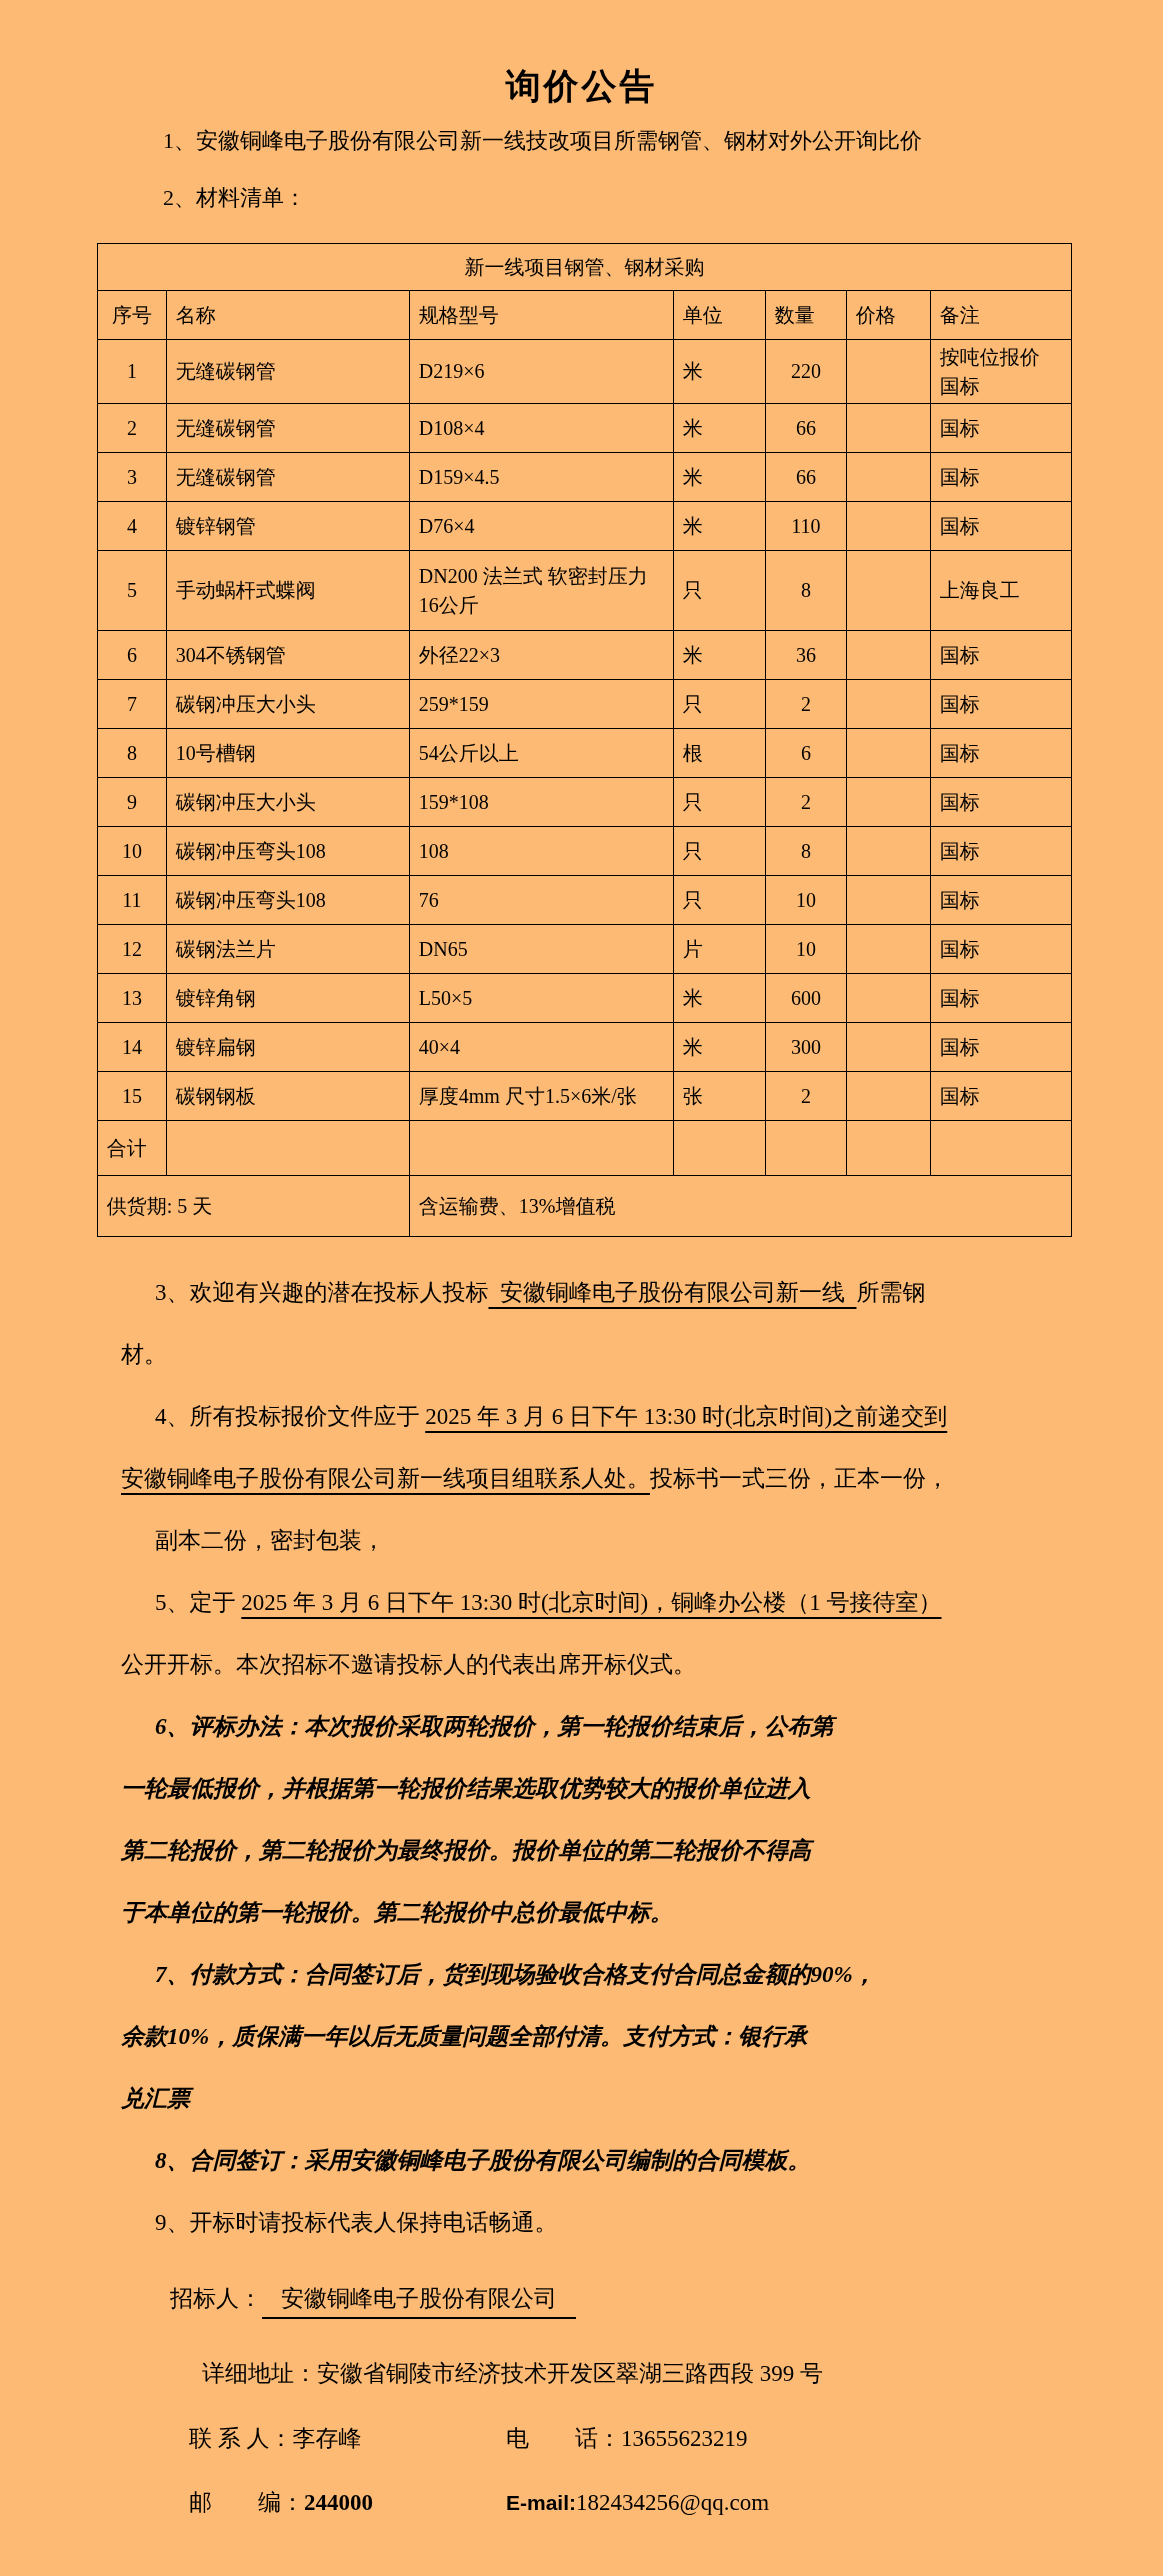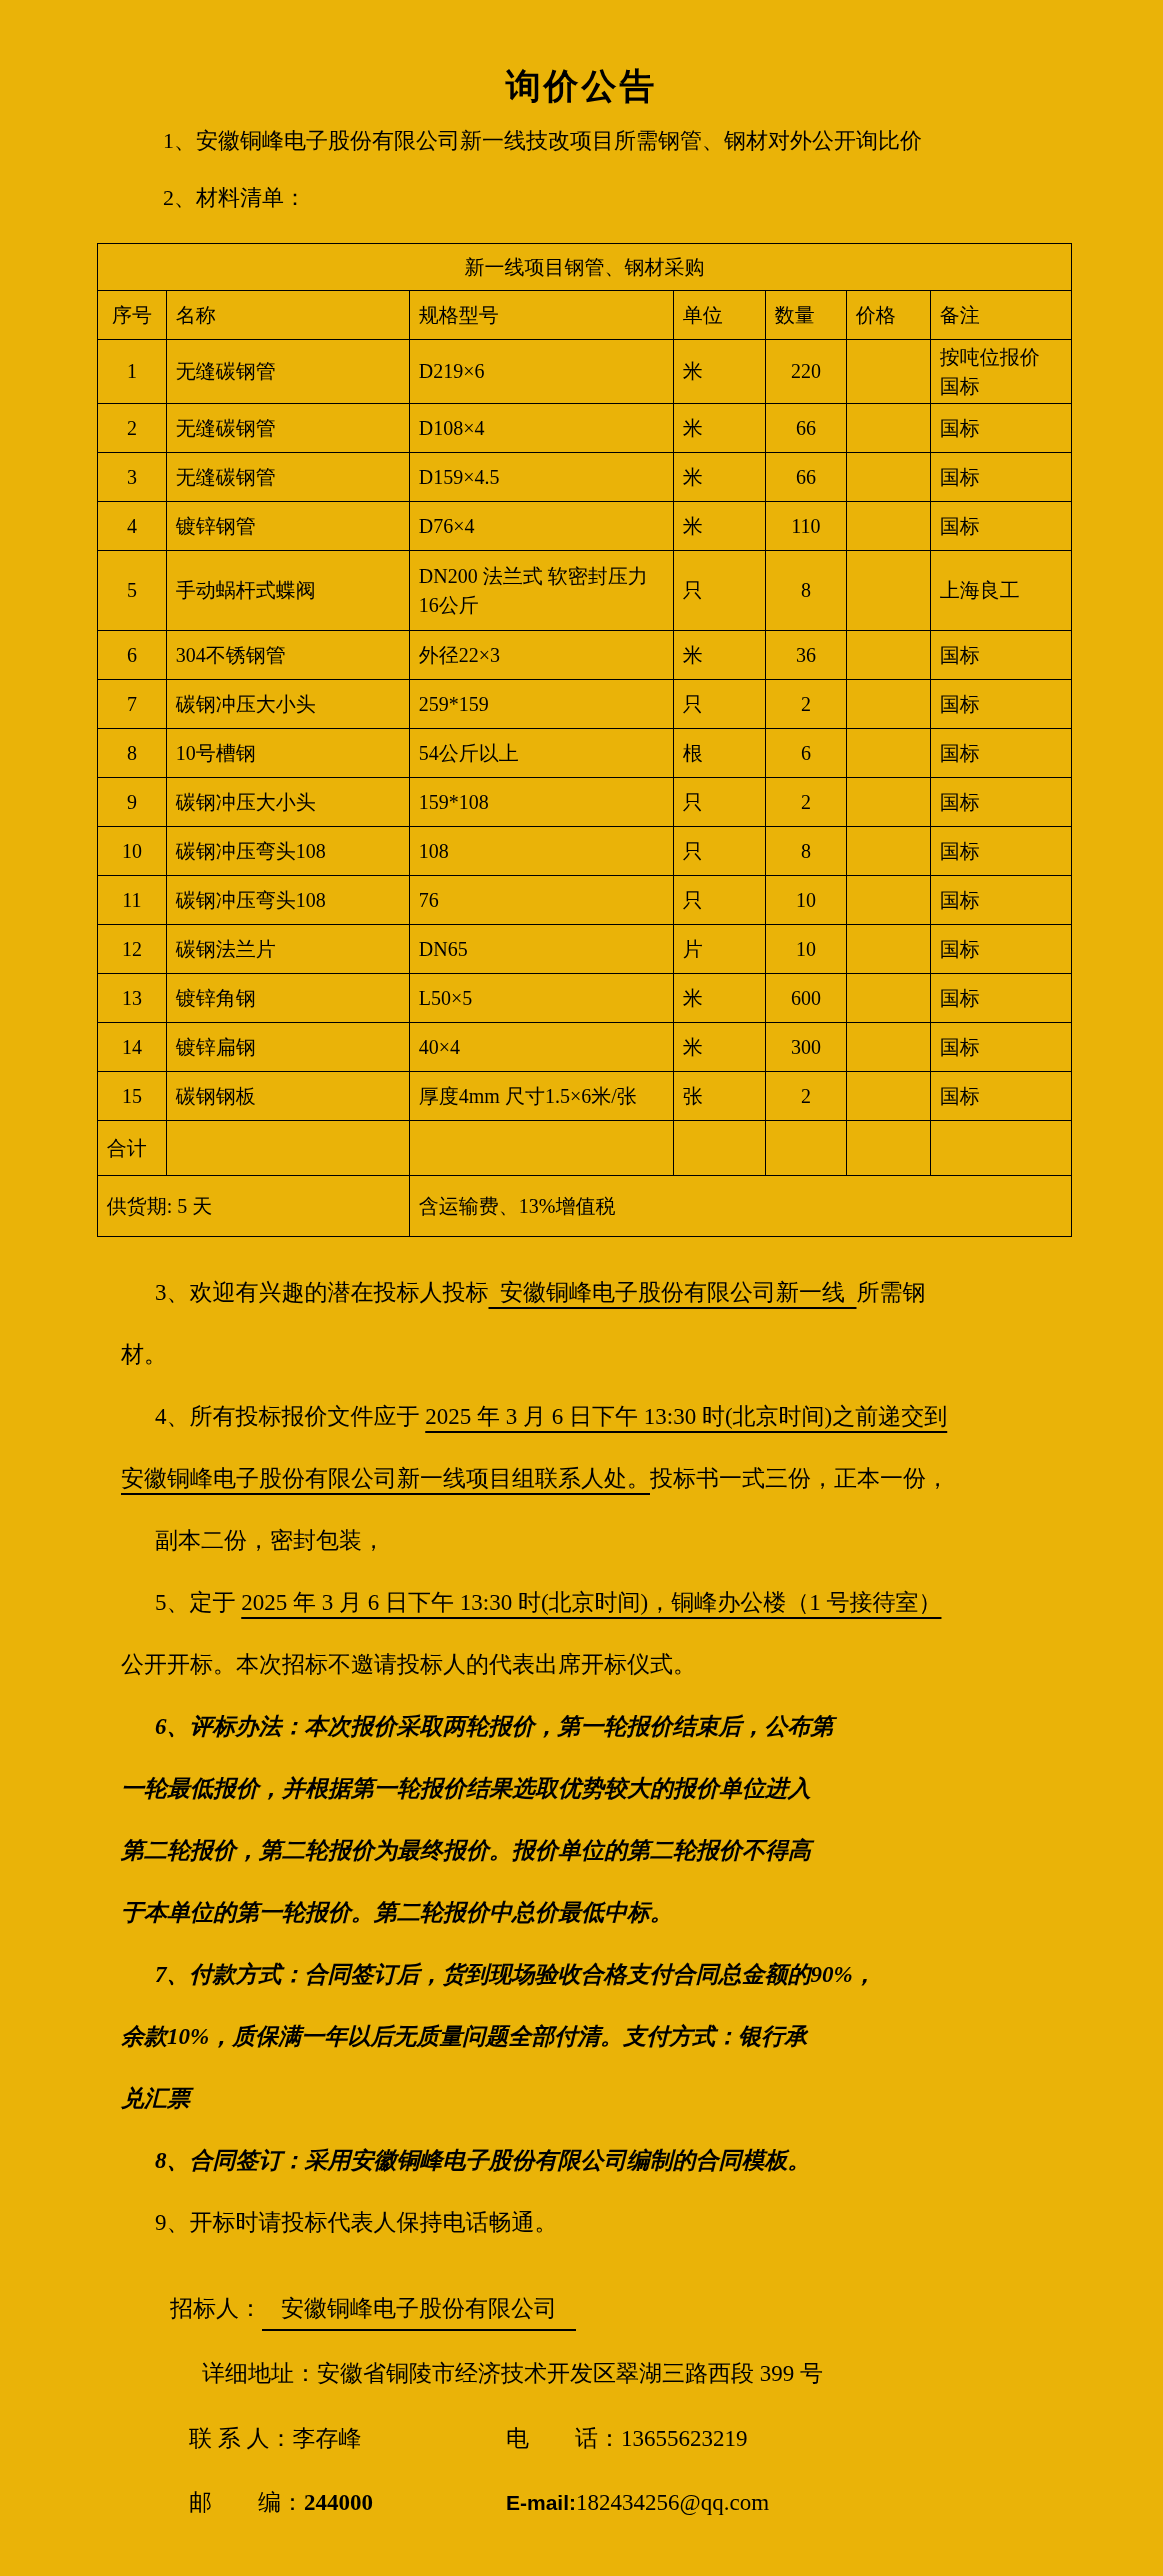--- a/index.html
+++ b/index.html
@@ -1,19 +1,19 @@
 <!DOCTYPE html>
 <html style="font-size:11.7px"><head>
 <meta charset="utf-8">
 <style>
   html,body{margin:0;padding:0;background:#ffffff;}
   .page{
     position:relative;
     width:1163px;height:2576px;
-    background:#eab308;
+    background:#fdba74;
     color:#000;
     font-family:"Liberation Serif","DejaVu Serif",serif;
     overflow:hidden;
   }
   .title{
     position:absolute;top:63px;left:0;width:100%;
     margin:0;text-align:center;
     font-size:35px;font-weight:700;letter-spacing:2.9px;
   }
   .intro{position:absolute;left:163px;font-size:22px;white-space:pre;}
@@ -51,21 +51,21 @@
   .paras{position:absolute;top:1262px;left:121px;width:953px;font-size:23px;}
   .para{margin:0;}
   .para.bold{font-weight:700;font-style:italic;}
   .pline{height:62px;line-height:62px;white-space:pre;}
   .pline.ind{padding-left:34px;}
   .useg{text-decoration:underline;text-decoration-thickness:1.5px;text-underline-offset:6.6px;}
 
   
   .contact{position:absolute;top:2280px;left:0;width:1163px;font-size:23px;}
   .cline{position:absolute;white-space:pre;height:35px;line-height:35px;}
-  .cl1{top:13px;left:170px;font-family:Liberation Mono, monospace;}
+  .cl1{top:1px;left:170px;}
   .cl2{top:76px;left:202px;}
   .cl3{top:141px;left:189px;}
   .cl4{top:205px;left:189px;}
   .uline{border-bottom:2.2px solid #000;padding:0 19px 5.9px 19px;}
   .col2{position:absolute;left:317px;top:0;white-space:pre;}
   .b{font-weight:700;}
   .sans-b{font-family:"Liberation Sans","DejaVu Sans",sans-serif;font-weight:700;font-size:21px;}
 </style>
 </head>
 <body>

